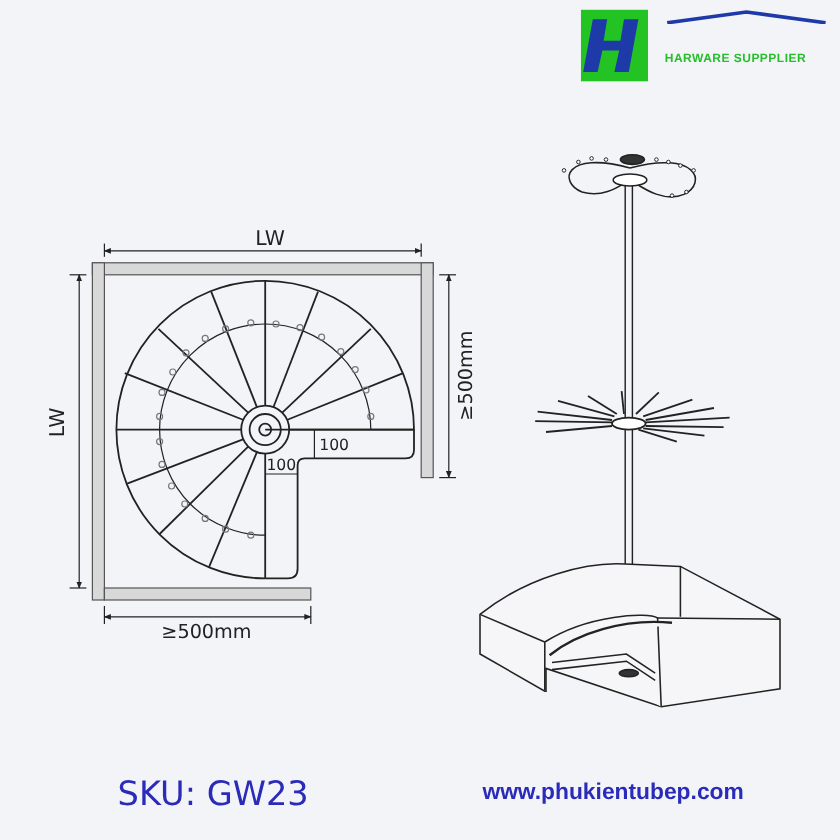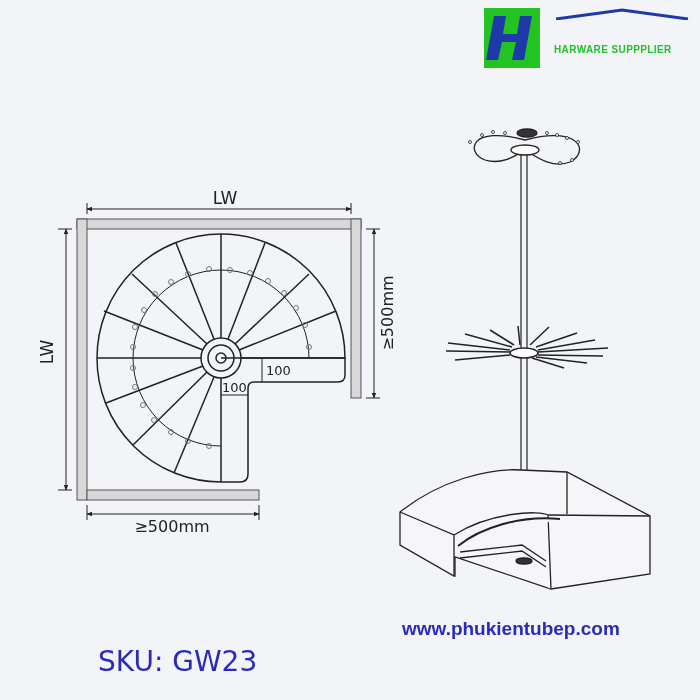--- a/index.html
+++ b/index.html
@@ -6,21 +6,21 @@
   body { width:700px; height:700px; background:#f3f4f8; position:relative; overflow:hidden; font-family:"DejaVu Sans", sans-serif; }
   .abs { position:absolute; }
   .logo { left:484px; top:8px; width:210px; height:60px; }
   .logo-mark { left:0; top:0; width:56px; height:60px; }
   .brand { left:66px; top:2px; font-family:"Liberation Sans", sans-serif; font-weight:bold; font-style:italic; color:#1e3aa8; font-size:36px; letter-spacing:1px; line-height:40px; }
   .tagline { left:70px; top:46px; font-family:"Liberation Sans", sans-serif; font-weight:bold; color:#24c02a; font-size:10px; letter-spacing:0.4px; white-space:nowrap; }
   .roof { left:68px; top:0; width:140px; height:12px; }
   .drawing { left:0; top:0; width:700px; height:700px; }
   .dim-text { font-family:"DejaVu Sans", sans-serif; fill:#222; }
   .sku { left:98px; top:645px; color:#2a2bb8; font-family:"DejaVu Sans", sans-serif; font-size:28px; }
-  .site { left:402px; top:618px; color:#2a2bb8; font-family:"Liberation Sans", sans-serif; font-weight:bold; font-size:19px; }
+  .site { left:402px; top:650px; color:#2a2bb8; font-family:"Liberation Sans", sans-serif; font-weight:bold; font-size:19px; }
 </style>
 </head>
 <body>
 
 <div class="abs logo">
   <svg class="abs logo-mark" viewBox="0 0 56 60" width="56" height="60">
     <rect x="0" y="0" width="56" height="60" fill="#22c322"></rect>
     <polygon points="10,8 22,8 19,26 33,26 36,8 48,8 40,52 28,52 32,34 18,34 14,52 2,52" fill="#1e3aa8"></polygon>
   </svg>
   <svg class="abs roof" viewBox="0 0 140 12" width="140" height="12">

